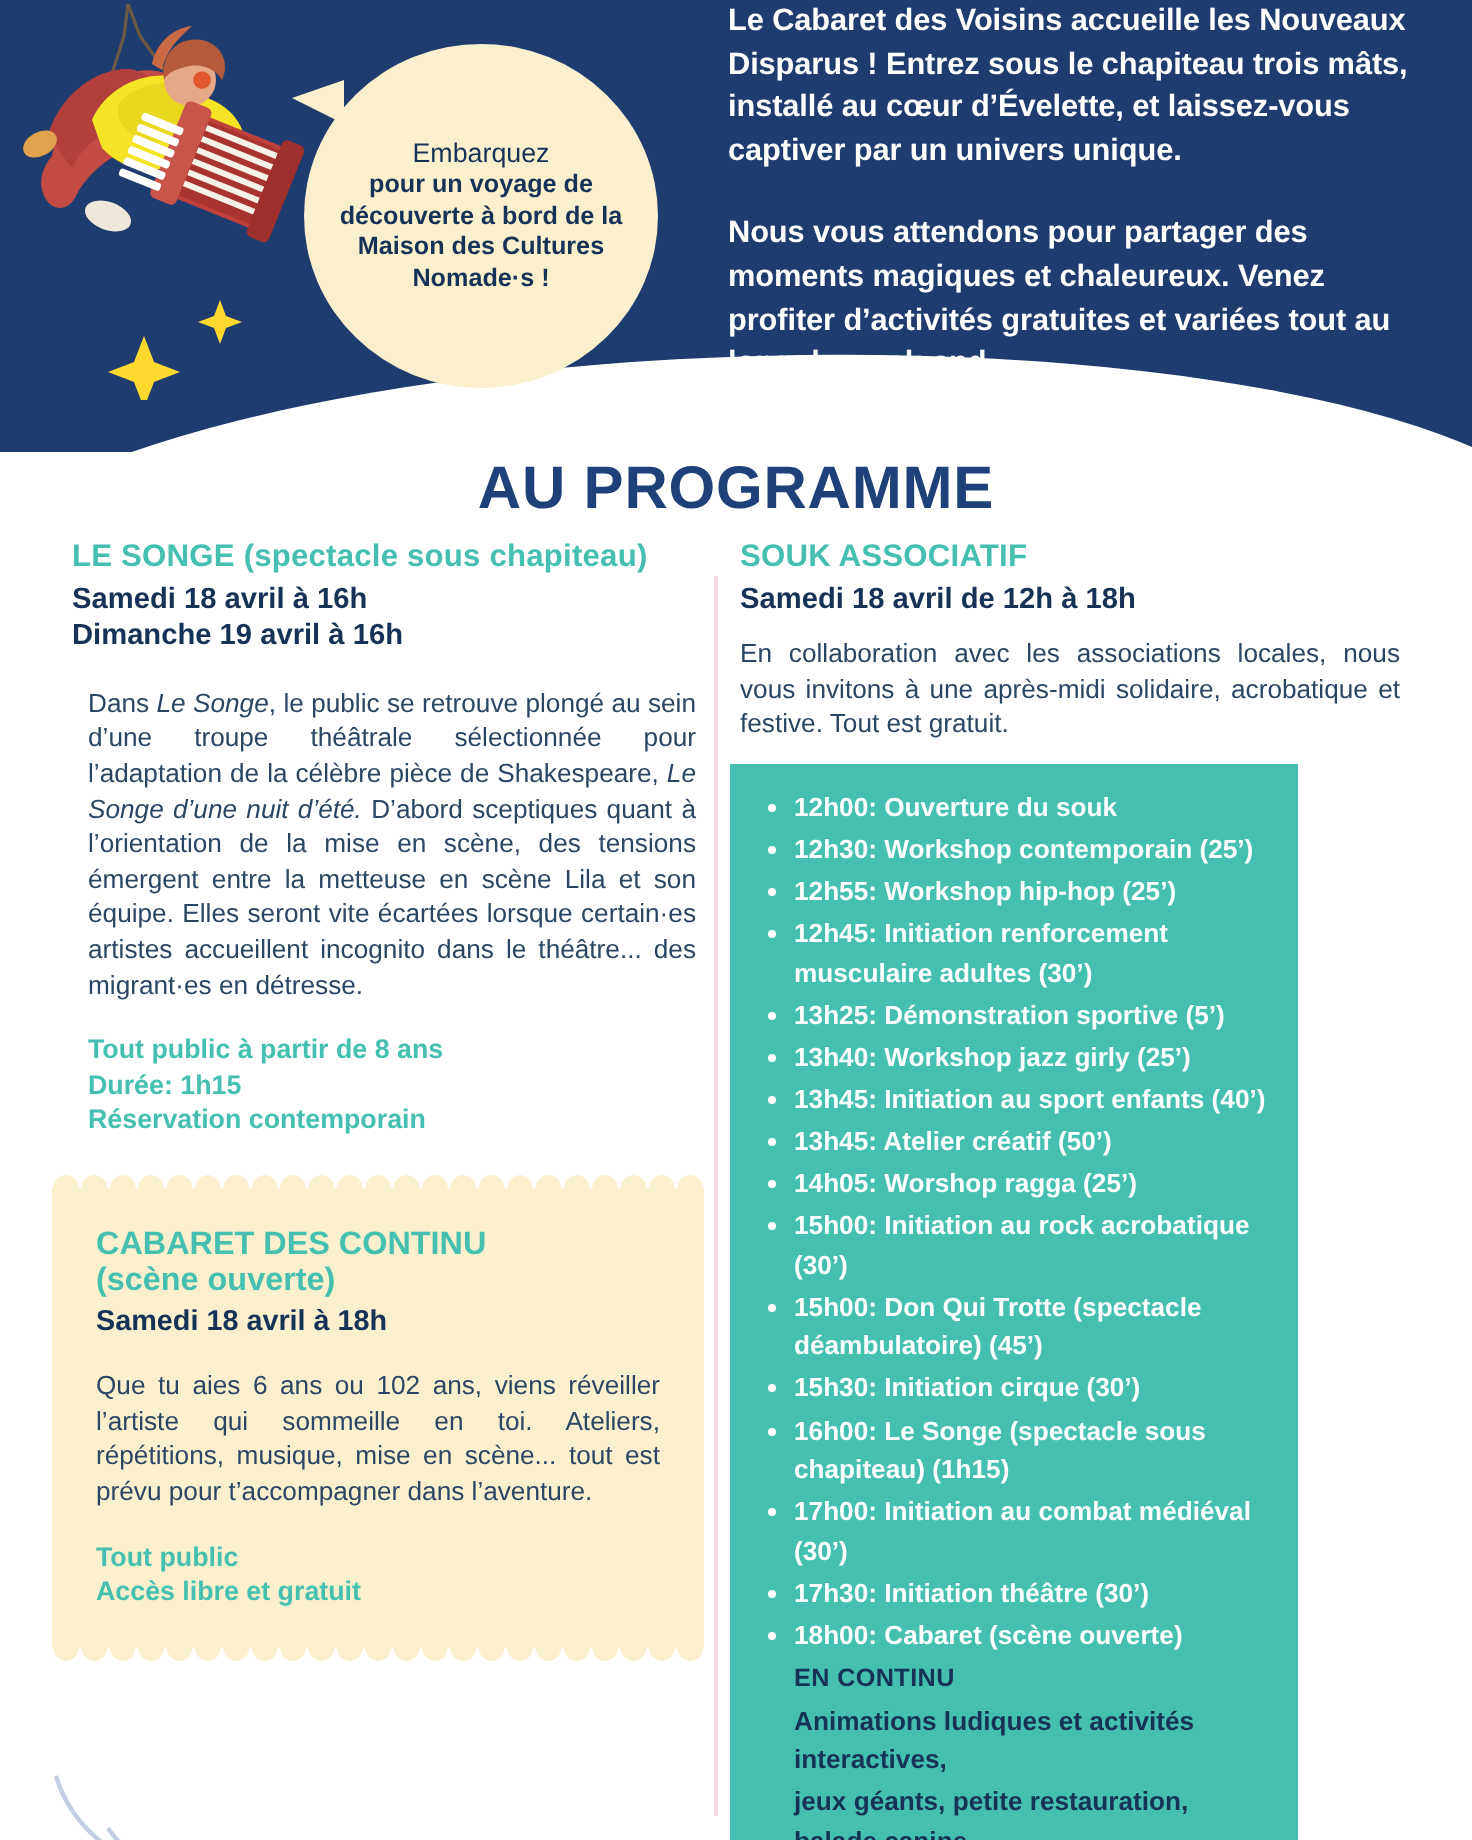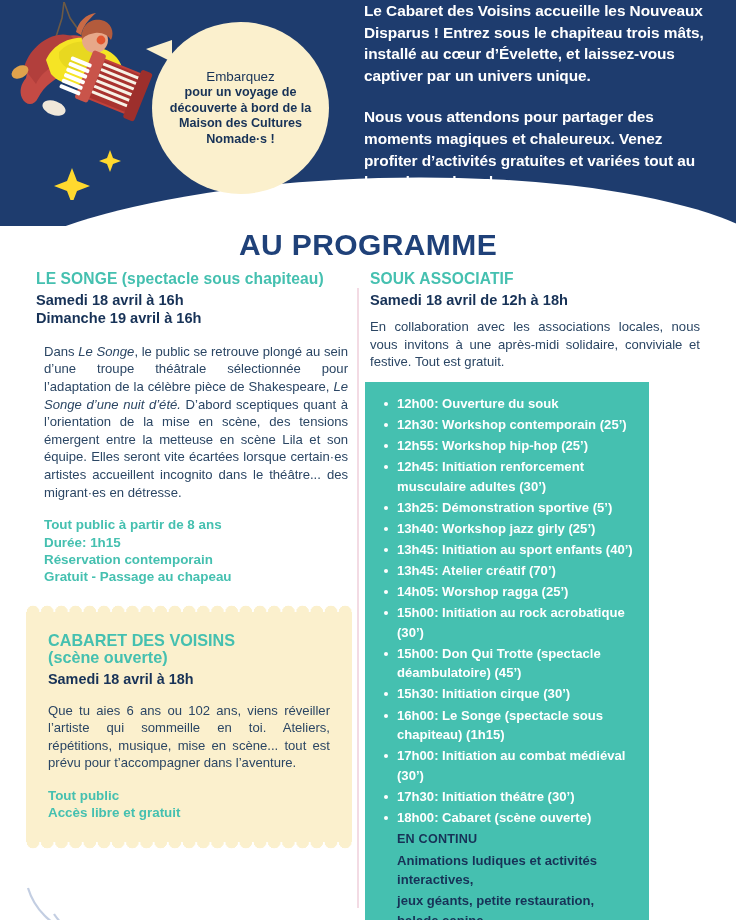--- a/index.html
+++ b/index.html
@@ -224,61 +224,60 @@
       <p class="sec-head">LE SONGE (spectacle sous chapiteau)</p>
       <p class="sec-date">Samedi 18 avril à 16h</p>
       <p class="sec-date">Dimanche 19 avril à 16h</p>
 
       <p class="body-par indent"><span>Dans </span><i>Le Songe</i><span>, le public se retrouve plongé au sein d’une troupe théâtrale sélectionnée pour l’adaptation de la célèbre pièce de Shakespeare, </span><i>Le Songe d’une nuit d’été.</i><span> D’abord sceptiques quant à l’orientation de la mise en scène, des tensions émergent entre la metteuse en scène Lila et son équipe. Elles seront vite écartées lorsque certain·es artistes accueillent incognito dans le théâtre... des migrant·es en détresse.</span></p>
 
       <div class="teal-lines indent">
         <div>Tout public à partir de 8 ans</div>
         <div>Durée: 1h15</div>
         <div>Réservation contemporain</div>
-        <div>Gratuit - Passage au chapeau</div>
       </div>
     </div>
 
     <div class="cab-wrap">
       <div class="cab-box">
         <div class="scallop top"></div>
         <div class="scallop bot"></div>
-        <p class="cab-head"><span>CABARET DES VOISINS</span><br><span>(scène ouverte)</span></p>
+        <p class="cab-head"><span>CABARET DES CONTINU</span><br><span>(scène ouverte)</span></p>
         <p class="cab-date">Samedi 18 avril à 18h</p>
         <p class="cab-par">Que tu aies 6 ans ou 102 ans, viens réveiller l’artiste qui sommeille en toi. Ateliers, répétitions, musique, mise en scène... tout est prévu pour t’accompagner dans l’aventure.</p>
         <div class="cab-foot">
           <div>Tout public</div>
           <div>Accès libre et gratuit</div>
         </div>
       </div>
     </div>
   </div>
 
   <div class="swoosh">
     <svg width="130" height="60" viewBox="0 0 130 60">
       <path d="M4 4 C10 24 26 42 52 50" stroke="#b9c6dd" stroke-width="2.2" fill="none" opacity="0.85"></path>
       <path d="M30 30 C38 42 50 50 62 52" stroke="#b9c6dd" stroke-width="2.2" fill="none" opacity="0.85"></path>
     </svg>
   </div>
 
   <div class="col-right">
     <p class="sec-head">SOUK ASSOCIATIF</p>
     <p class="sec-date">Samedi 18 avril de 12h à 18h</p>
-    <p class="intro-par">En collaboration avec les associations locales, nous vous invitons à une après-midi solidaire, conviviale et festive. Tout est gratuit.</p>
+    <p class="intro-par">En collaboration avec les associations locales, nous vous invitons à une après-midi solidaire, acrobatique et festive. Tout est gratuit.</p>
 
     <div class="teal-box">
       <ul>
         <li>12h00: Ouverture du souk</li>
         <li>12h30: Workshop contemporain (25’)</li>
         <li>12h55: Workshop hip-hop (25’)</li>
         <li>12h45: Initiation renforcement musculaire adultes (30’)</li>
         <li>13h25: Démonstration sportive (5’)</li>
         <li>13h40: Workshop jazz girly (25’)</li>
         <li>13h45: Initiation au sport enfants (40’)</li>
-        <li>13h45: Atelier créatif  (70’)</li>
+        <li>13h45: Atelier créatif  (50’)</li>
         <li>14h05: Worshop ragga (25’)</li>
         <li>15h00: Initiation au rock acrobatique (30’)</li>
         <li>15h00: Don Qui Trotte (spectacle déambulatoire) (45’)</li>
         <li>15h30: Initiation cirque (30’)</li>
         <li>16h00: Le Songe (spectacle sous chapiteau) (1h15)</li>
         <li>17h00: Initiation au combat médiéval (30’)</li>
         <li>17h30: Initiation théâtre (30’)</li>
         <li>18h00: Cabaret (scène ouverte)</li>
         <li class="nobullet continu">EN CONTINU</li>
         <li class="nobullet dark">Animations ludiques et activités interactives,</li>

